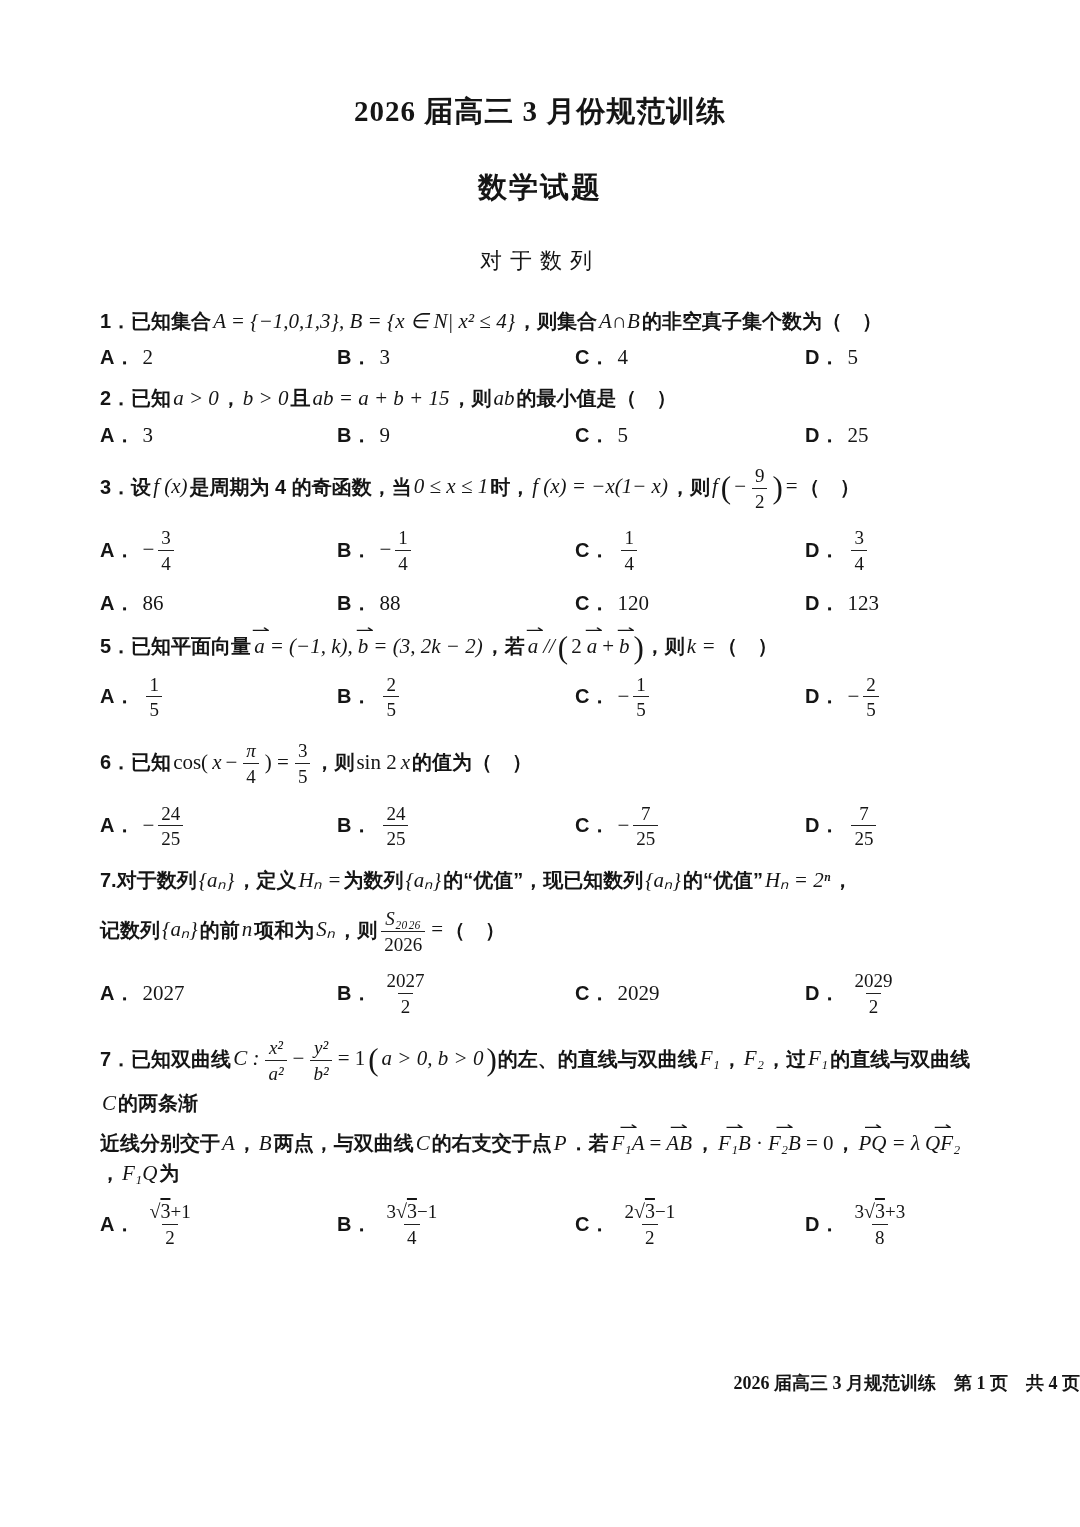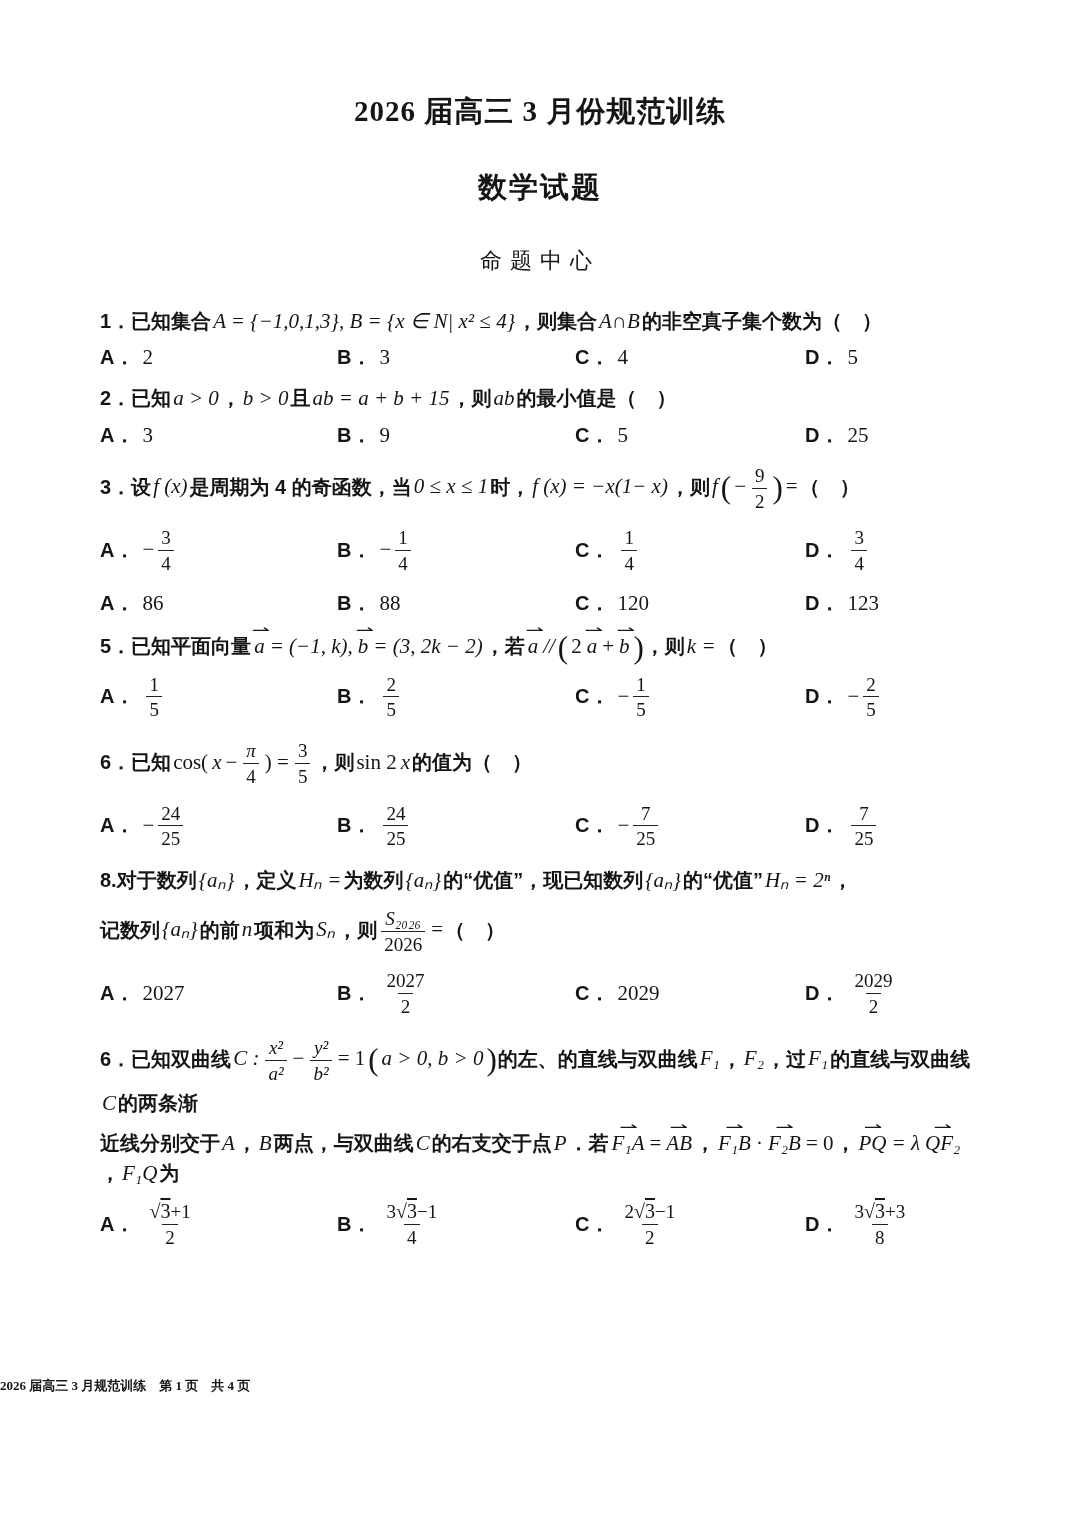--- a/index.html
+++ b/index.html
@@ -35,30 +35,30 @@
   .frac .den{border-top:1.5px solid #222;}
   .frac .mi,.frac .mn{font-size:19px;padding:0;}
   .sqrt{white-space:nowrap;font-family:"Liberation Serif",serif;}
   .sqrt .rsign{font-style:normal;}
   .sqrt .rad{text-decoration:overline;}
   .options{display:grid;grid-template-columns:237px 238px 230px 1fr;
     align-items:center;margin:8px 0 12px 0;font-size:20px;}
   .option{display:flex;align-items:center;}
   .opt-label{font-weight:600;margin-right:8px;font-size:20px;}
   .opt-value .mn,.opt-value .mi{padding:0;}
-  .footer{position:absolute;left:0;right:16px;bottom:100px;text-align:left;
-    font-family:"Liberation Serif",serif;font-weight:bold;font-size:13px;}
+  .footer{position:absolute;left:0;right:0;bottom:100px;text-align:right;
+    font-family:"Liberation Serif",serif;font-weight:bold;font-size:18px;}
 </style>
 </head>
 <body>
 
 <div class="page">
   <h1 class="title">2026 届高三 3 月份规范训练</h1>
   <h2 class="subtitle">数学试题</h2>
-  <div class="author">命题中心</div>
+  <div class="author">对于数列</div>
 
   <section>
   <div class="question">
     <div class="stem">
           <div class="stem-line"><span class="rt">1．已知集合</span><span class="mi">A = {−1,0,1,3}, B = {x ∈ N| x² ≤ 4}</span><span class="rt">，则集合</span><span class="mi">A∩B</span><span class="rt">的非空真子集个数为（　）</span></div>
         </div>
     <div class="options">
           <div class="option">
             <span class="opt-label">A．</span>
             <span class="opt-value"><span class="mn">2</span></span>
@@ -235,21 +235,21 @@
             <span class="opt-value"><span class="frac">
                 <span class="num"><span class="mn">7</span></span>
                 <span class="den"><span class="mn">25</span></span>
               </span></span>
           </div>
         </div>
   </div>
 
   <div class="question">
     <div class="stem">
-          <div class="stem-line"><span class="rt">8.对于数列</span><span class="mi">{aₙ}</span><span class="rt">，定义</span><span class="mi">Hₙ =</span><span class="rt">为数列</span><span class="mi">{aₙ}</span><span class="rt">的“优值”，现已知数列</span><span class="mi">{aₙ}</span><span class="rt">的“优值”</span><span class="mi">Hₙ = 2ⁿ</span><span class="rt">，</span></div>
+          <div class="stem-line"><span class="rt">7.对于数列</span><span class="mi">{aₙ}</span><span class="rt">，定义</span><span class="mi">Hₙ =</span><span class="rt">为数列</span><span class="mi">{aₙ}</span><span class="rt">的“优值”，现已知数列</span><span class="mi">{aₙ}</span><span class="rt">的“优值”</span><span class="mi">Hₙ = 2ⁿ</span><span class="rt">，</span></div>
           <div class="stem-line"><span class="rt">记数列</span><span class="mi">{aₙ}</span><span class="rt">的前</span><span class="mi">n</span><span class="rt">项和为</span><span class="mi">Sₙ</span><span class="rt">，则</span><span class="frac">
               <span class="num"><span class="mi">S₂₀₂₆</span></span>
               <span class="den"><span class="mn">2026</span></span>
             </span><span class="mn">=</span><span class="rt">（　）</span></div>
         </div>
     <div class="options">
           <div class="option">
             <span class="opt-label">A．</span>
             <span class="opt-value"><span class="mn">2027</span></span>
           </div>
@@ -269,21 +269,21 @@
             <span class="opt-value"><span class="frac">
                 <span class="num"><span class="mn">2029</span></span>
                 <span class="den"><span class="mn">2</span></span>
               </span></span>
           </div>
         </div>
   </div>
 
   <div class="question">
     <div class="stem">
-          <div class="stem-line"><span class="rt">6．已知双曲线</span><span class="mi">C :</span><span class="frac">
+          <div class="stem-line"><span class="rt">7．已知双曲线</span><span class="mi">C :</span><span class="frac">
               <span class="num"><span class="mi">x²</span></span>
               <span class="den"><span class="mi">a²</span></span>
             </span><span class="mn">−</span><span class="frac">
               <span class="num"><span class="mi">y²</span></span>
               <span class="den"><span class="mi">b²</span></span>
             </span><span class="mn">= 1</span><span class="bp">(</span><span class="mi">a &gt; 0, b &gt; 0</span><span class="bp">)</span><span class="rt">的左、的直线与双曲线</span><span class="mi">F₁</span><span class="rt">，</span><span class="mi">F₂</span><span class="rt">，过</span><span class="mi">F₁</span><span class="rt">的直线与双曲线</span><span class="mi">C</span><span class="rt">的两条渐</span></div>
           <div class="stem-line"><span class="rt">近线分别交于</span><span class="mi">A</span><span class="rt">，</span><span class="mi">B</span><span class="rt">两点，与双曲线</span><span class="mi">C</span><span class="rt">的右支交于点</span><span class="mi">P</span><span class="rt">．若</span><span class="vec">F₁A</span><span class="mn">=</span><span class="vec">AB</span><span class="rt">，</span><span class="vec">F₁B</span><span class="mn">·</span><span class="vec">F₂B</span><span class="mn">= 0</span><span class="rt">，</span><span class="vec">PQ</span><span class="mi">= λ</span><span class="vec">QF₂</span><span class="rt">，</span><span class="mi">F₁Q</span><span class="rt">为</span></div>
         </div>
     <div class="options">
           <div class="option">

